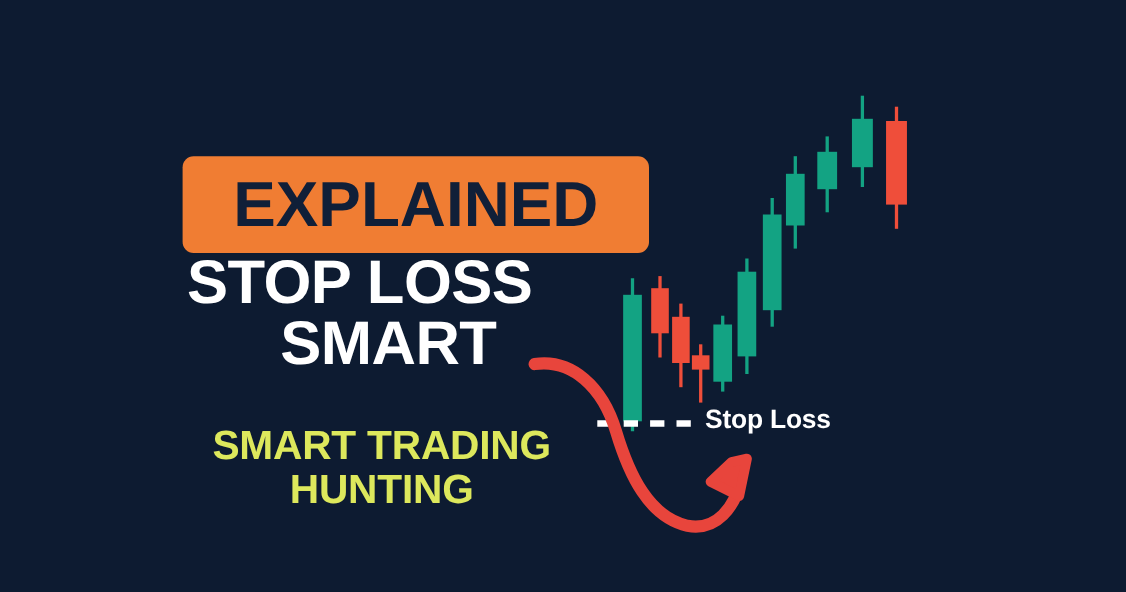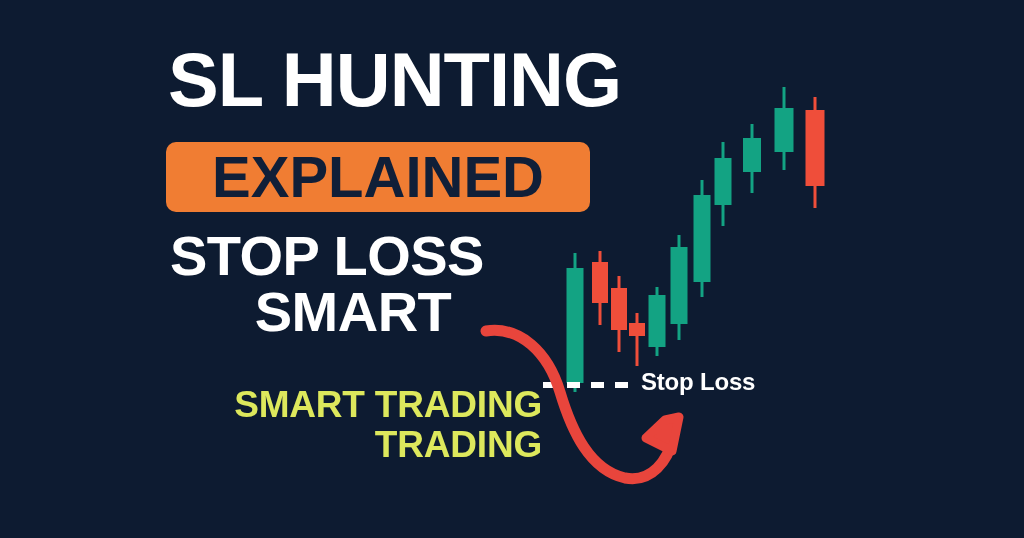--- a/index.html
+++ b/index.html
@@ -24,21 +24,21 @@
     font-weight:bold;
     letter-spacing:-1px;
     color:#ffffff;
     line-height:0.95;
     white-space:nowrap;
   }
 
   .badge {
     position:absolute;
     left:166px; top:142px;
-    width:424px; height:70px;
+    width:424px; height:88px;
     background:#f07d33;
     border-radius:10px;
     display:flex;
     align-items:center;
     justify-content:center;
   }
   .badge-text {
     font-size:58px;
     font-weight:bold;
     color:#101f38;
@@ -62,21 +62,21 @@
   .subhead .l2 { display:block; text-align:center; padding-left:6px; }
 
   .tagline {
     position:absolute;
     left:152px; top:385px;
     width:390px;
     font-size:37px;
     font-weight:bold;
     color:#dde85c;
     line-height:1.08;
-    text-align:right;
+    text-align:center;
     letter-spacing:-0.2px;
   }
   .tagline .t1 { display:block; }
   .tagline .t2 { display:block; }
 
   
   #chart {
     position:absolute;
     left:0; top:0;
     width:1024px; height:538px;
@@ -150,33 +150,30 @@
 
     <g>
       <path d="M 486,331
                C 520,326 548,352 560,392
                C 572,432 590,470 625,478
                C 652,483 668,460 673,438" fill="none" stroke="#e8453c" stroke-width="11" stroke-linecap="round" stroke-linejoin="round"></path>
       <path d="M 665,420 L 679,417 L 672,451 L 646,438 Z" fill="#e8453c" stroke="#e8453c" stroke-width="9" stroke-linejoin="round"></path>
     </g>
   </svg>
 
-  <div class="headline">
-    <span>SL HUNTING</span>
-  </div>
 
   <div class="badge">
     <span class="badge-text">EXPLAINED</span>
   </div>
 
   <div class="subhead">
     <span class="l1">STOP LOSS</span>
     <span class="l2">SMART</span>
   </div>
 
   <div class="tagline">
     <span class="t1">SMART TRADING</span>
-    <span class="t2">TRADING</span>
+    <span class="t2">HUNTING</span>
   </div>
 
   <div class="sl-label">Stop Loss</div>
 
 </div>
 
 </body></html>

